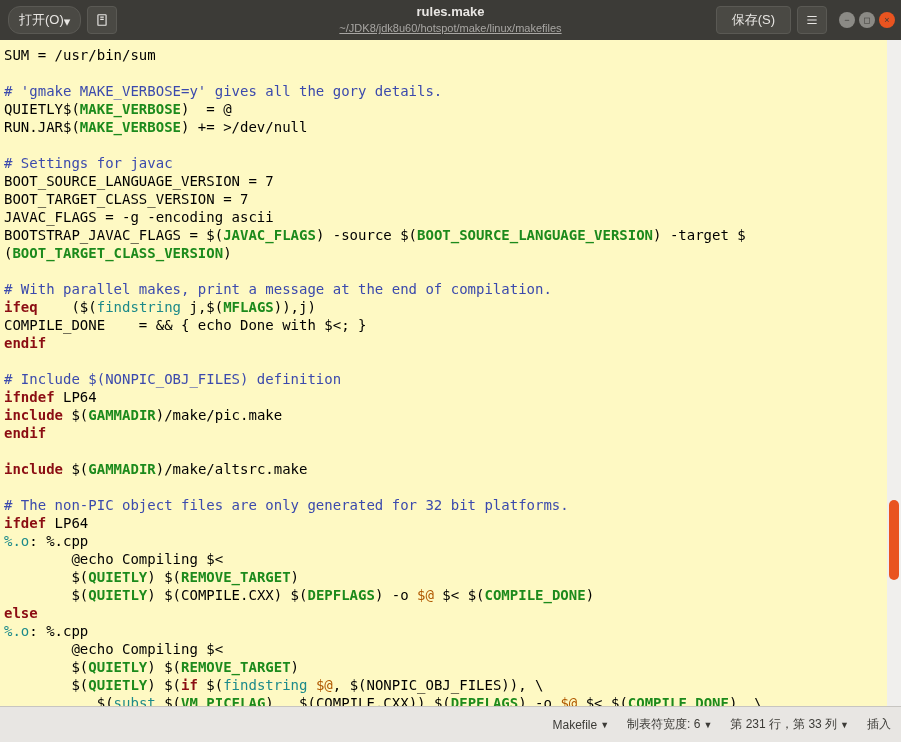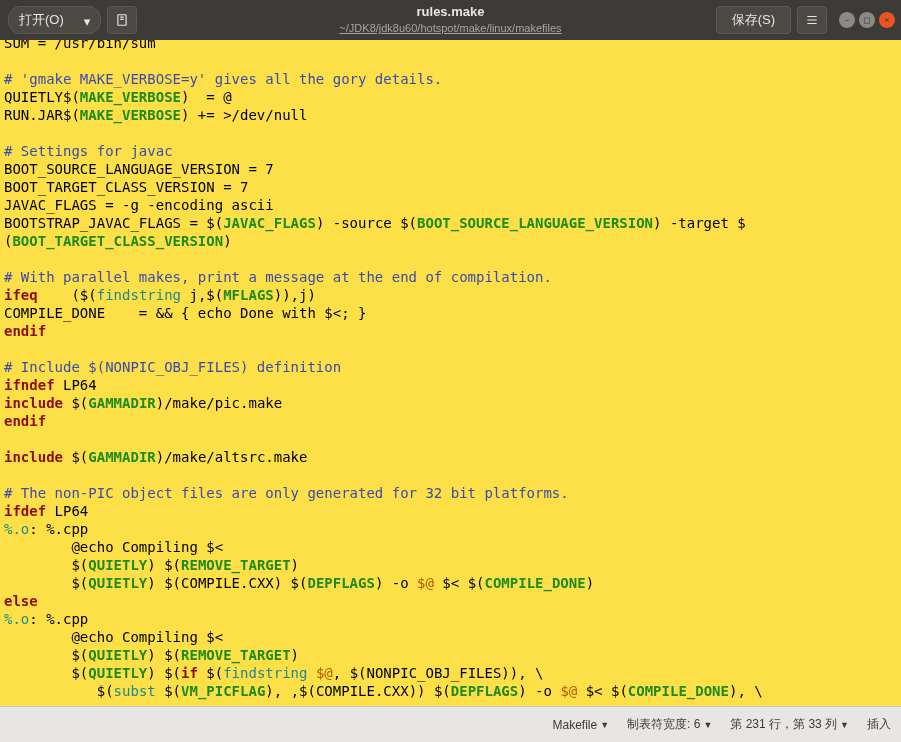--- a/index.html
+++ b/index.html
@@ -24,21 +24,21 @@
 .tb-left { display: flex; align-items: center; gap: 6px; padding: 0 8px; }
 .btn-open {
   background: #4a4944;
   border: 1px solid #5a5954;
   border-radius: 12px;
   padding: 4px 10px;
   color: #e8e6e3;
   font-size: 13px;
   display: flex;
   align-items: flex-end;
-  gap: 20px;
+  gap: 0;
   cursor: pointer;
 }
 .btn-icon {
   background: #4a4944;
   border: 1px solid #5a5954;
   border-radius: 4px;
   width: 30px;
   height: 28px;
   color: #e8e6e3;
   display: flex;
@@ -78,24 +78,23 @@
   cursor: pointer;
 }
 .win-ctrl { display: flex; gap: 4px; margin-left: 6px; }
 .win-btn { width: 16px; height: 16px; border-radius: 50%; cursor: pointer; display: flex; align-items: center; justify-content: center; font-size: 9px; color: #3c3b37; }
 .win-min { background: #8b8a85; }
 .win-max { background: #8b8a85; }
 .win-close { background: #e95420; }
 .editor-wrap {
   flex: 1;
   display: flex;
-  background: #fde047;
+  background: #fef9c3;
   overflow: hidden;
   position: relative;
-  align-items: flex-end;
 }
 .editor {
   flex: 1;
   font-family: "DejaVu Sans Mono", Consolas, monospace;
   font-size: 14px;
   line-height: 18px;
   padding: 6px 4px;
   white-space: pre;
   overflow: hidden;
   color: #000;

